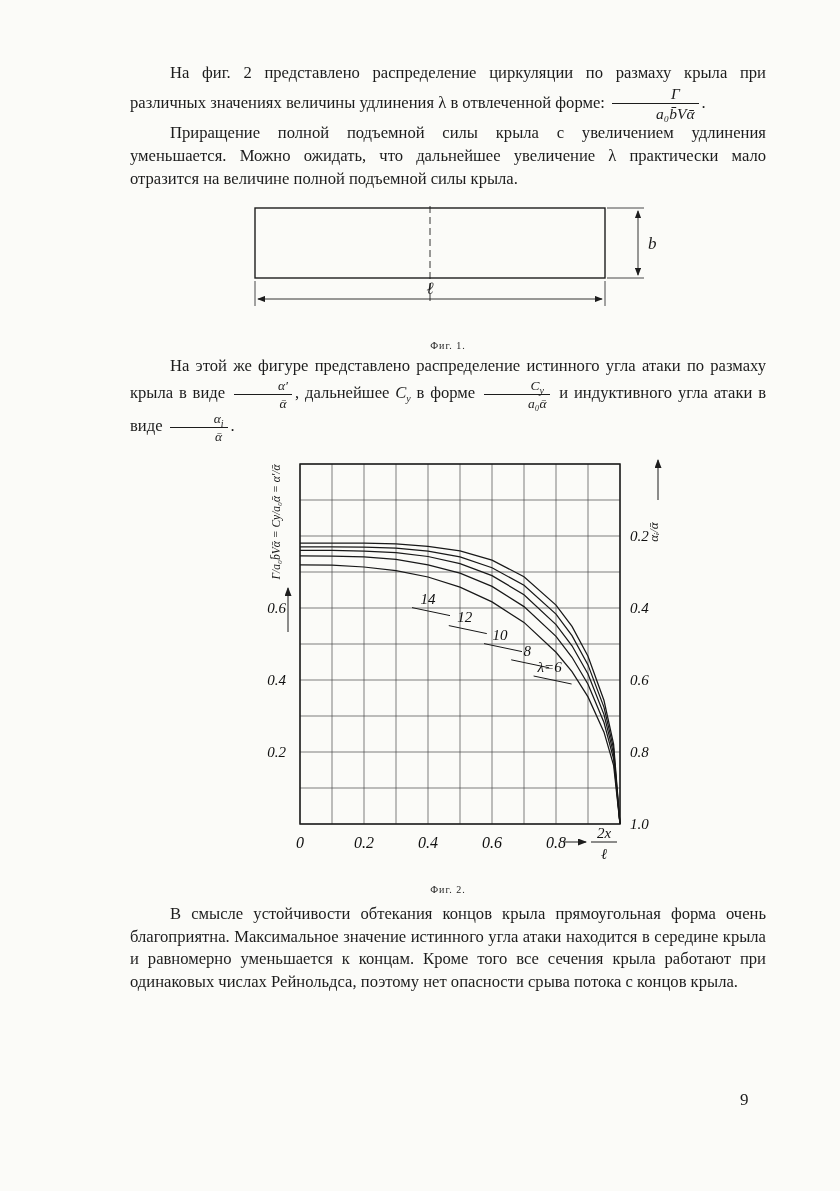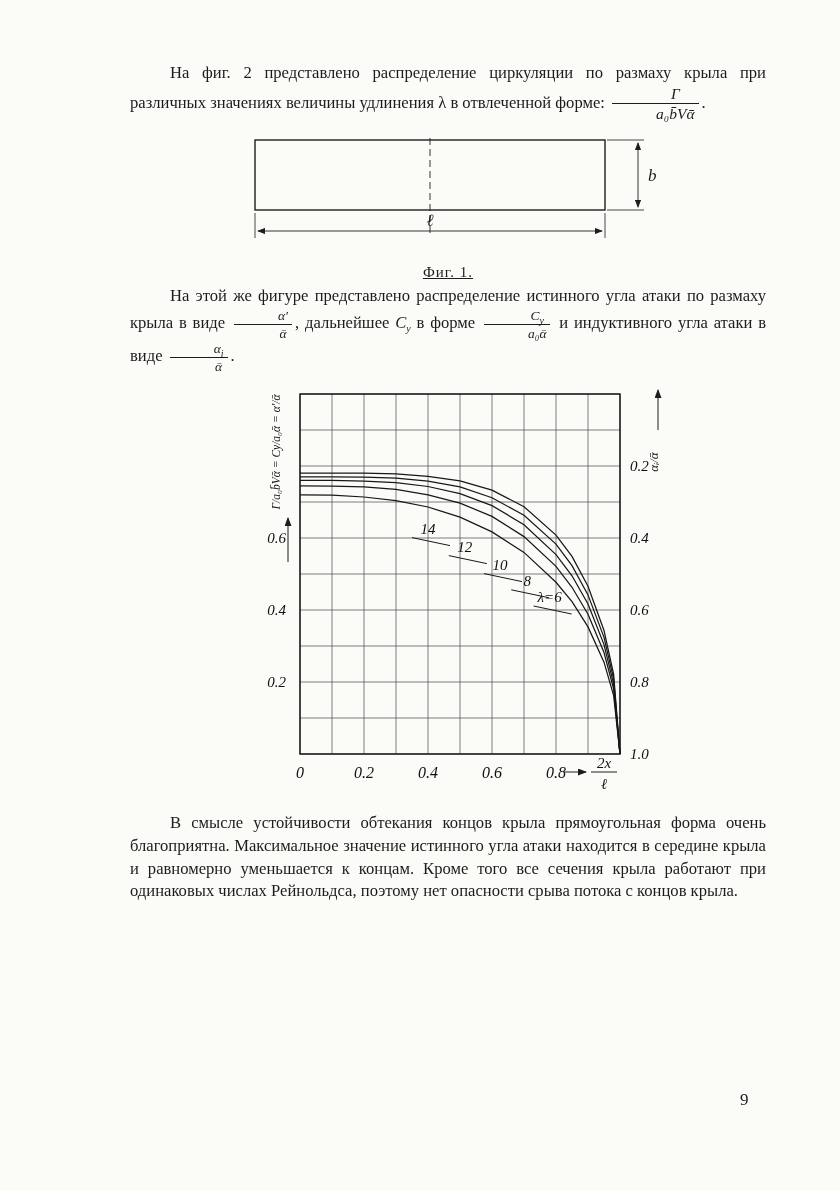--- a/index.html
+++ b/index.html
@@ -8,41 +8,42 @@
   .content{position:absolute;left:130px;top:62px;width:636px;}
   p.para{margin:0;text-align:justify;font-size:16.6px;line-height:22.6px;text-indent:40px;}
   .frac{display:inline-block;vertical-align:middle;text-align:center;font-style:italic;line-height:1.12;margin:0 3px;}
   .frac .num{display:block;border-bottom:1px solid #1c1c1c;padding:0 4px 1px;}
   .frac .den{display:block;padding:1px 4px 0;}
   .frac.big{font-size:15.5px;}
   .frac.small{font-size:13.5px;}
   .sym{font-style:italic;}
   sub{font-size:10px;line-height:0;}
   .figure{text-align:center;}
-  .caption{font-size:15px;letter-spacing:1px;margin-top:2px;text-decoration:underline;}
+  .caption{font-size:10px;letter-spacing:1px;margin-top:10px;}
   .fig1-wrap{margin:12px 0 4px;}
   .fig2-wrap{margin:6px 0 8px;}
   .wing{fill:none;stroke:#1d1d1d;stroke-width:1.4;}
   .dash{stroke:#1d1d1d;stroke-width:0.9;stroke-dasharray:7 4;fill:none;}
   .ext{stroke:#1d1d1d;stroke-width:0.8;}
   .dim{stroke:#1d1d1d;stroke-width:0.9;}
   .dimlabel{font-style:italic;font-size:17px;fill:#1b1b1b;font-family:"Liberation Serif",serif;}
   .tickit{font-style:italic;font-size:15px;fill:#141414;font-family:"Liberation Serif",serif;}
   .axlabel{font-style:italic;font-size:11.5px;fill:#141414;font-family:"Liberation Serif",serif;}
   .axline{stroke:#1d1d1d;stroke-width:1;fill:none;}
   .pageno{position:absolute;left:740px;top:1090px;font-size:17px;}
 </style>
 </head>
 <body>
 
 <div class="content">
 
   <p class="para"><span>На фиг. 2 представлено распределение циркуляции по размаху крыла при различных значениях величины удлинения λ в отвлеченной форме:</span>
     <span class="frac big"><span class="num">Γ</span><span class="den">a₀b̄Vᾱ</span></span><span>.</span></p>
 
+  <p class="para"><span>Приращение полной подъемной силы крыла с увеличением удлинения уменьшается. Можно ожидать, что дальнейшее увеличение λ практически мало отразится на величине полной подъемной силы крыла.</span></p>
 
   <div class="figure fig1-wrap">
     <svg width="640" height="124" viewBox="0 0 640 124">
       <defs>
         <marker id="arrA" markerWidth="9" markerHeight="7" refX="8" refY="3.5" orient="auto-start-reverse">
           <path d="M0 0 L9 3.5 L0 7 Z" fill="#1d1d1d"></path>
         </marker>
       </defs>
       <rect class="wing" x="125" y="6" width="350" height="70"></rect>
       <line class="dash" x1="300" y1="4" x2="300" y2="100"></line>
@@ -132,20 +133,21 @@
         </g>
       <text class="axlabel" transform="translate(150,72) rotate(-90)" text-anchor="middle">Γ/a₀b̄Vᾱ = Cy/a₀ᾱ = α′/ᾱ</text>
       <line class="axline" x1="158" y1="182" x2="158" y2="138" marker-end="url(#arrB)"></line>
       <text class="axlabel" transform="translate(528,82) rotate(-90)" text-anchor="middle" style="font-size:13px">αᵢ/ᾱ</text>
       <line class="axline" x1="528" y1="50" x2="528" y2="10" marker-end="url(#arrB)"></line>
       <line class="axline" x1="434" y1="392" x2="456" y2="392" marker-end="url(#arrB)"></line>
       <text class="tickit" x="474" y="388" text-anchor="middle">2x</text>
       <line class="axline" x1="461" y1="392" x2="487" y2="392"></line>
       <text class="tickit" x="474" y="409" text-anchor="middle">ℓ</text>
     </svg>
+    <div class="caption">Фиг. 2.</div>
   </div>
 
   <p class="para"><span>В смысле устойчивости обтекания концов крыла прямоугольная форма очень благоприятна. Максимальное значение истинного угла атаки находится в середине крыла и равномерно уменьшается к концам. Кроме того все сечения крыла работают при одинаковых числах Рейнольдса, поэтому нет опасности срыва потока с концов крыла.</span></p>
 
 
 </div>
 
 <div class="pageno">9</div>
 
 </body></html>

